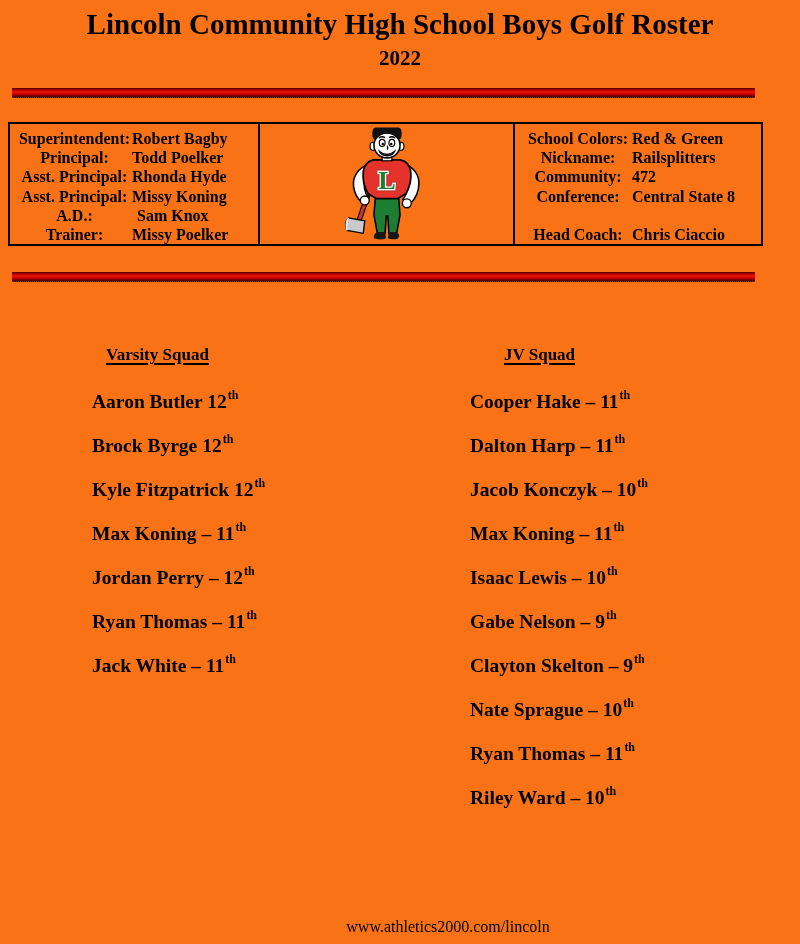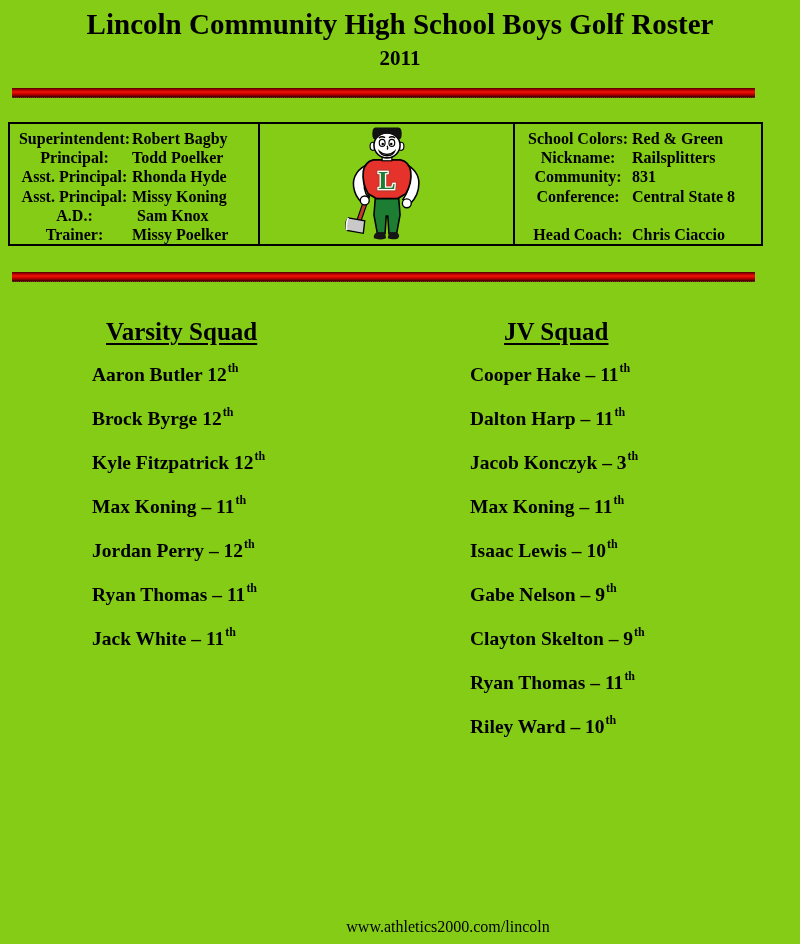--- a/index.html
+++ b/index.html
@@ -1,19 +1,19 @@
 <!DOCTYPE html>
 <html><head>
 <meta charset="utf-8">
 <style>
   html,body{margin:0;padding:0;background:#ffffff;}
   .page{
     position:relative;
     width:800px;height:944px;
-    background:#84cc16;
+    background:#f97316;
     font-family:"Liberation Serif","DejaVu Serif",serif;
     color:#000;
     overflow:hidden;
   }
   .page-title{
     position:absolute;top:8px;left:0;width:100%;
     text-align:center;
     font-size:29px;font-weight:bold;
     margin:0;
   }
@@ -42,41 +42,42 @@
   .staff-cell .info-row .info-label{width:115px;flex:0 0 115px;}
   .school-cell .info-row .info-label{width:108px;flex:0 0 108px;}
   .info-spacer{height:19px;}
   .value-knox{padding-left:5px;}
   .rosters{position:absolute;top:318px;left:0;width:100%;height:540px;}
   .squad-col{position:absolute;top:0;}
   .varsity-col{left:92px;width:300px;}
   .jv-col{left:470px;width:300px;}
   .squad-heading{
     height:44px;
-    font-size:25px;font-weight:bold;
+    font-size:17px;font-weight:bold;
     text-decoration:underline;
     text-decoration-thickness:2px;
     text-underline-offset:3px;
+    margin-top:27px;
   }
   .varsity-col .squad-heading{padding-left:14px;}
   .jv-col .squad-heading{padding-left:34px;}
   .player-row{height:44px;font-size:19.5px;font-weight:bold;white-space:nowrap;}
   .player-row sup{font-size:12px;position:relative;top:-1px;margin-left:1px;text-align:right;}
   .footer-url{
     position:absolute;top:918px;left:0;width:100%;
     text-align:center;font-size:16px;padding-left:48px;
   }
 </style>
 </head>
 <body>
 
 <div class="page">
 
   <h1 class="page-title">Lincoln Community High School Boys Golf Roster</h1>
-  <div class="page-year">2011</div>
+  <div class="page-year">2022</div>
 
   <div class="red-bar bar-top"></div>
 
   <div class="info-box">
 
     <div class="info-cell staff-cell">
       <div class="info-row">
         <span class="info-label">Superintendent:</span>
         <span class="info-value">Robert Bagby</span>
       </div>
@@ -154,21 +155,21 @@
       <div class="info-row">
         <span class="info-label">School Colors:</span>
         <span class="info-value">Red &amp; Green</span>
       </div>
       <div class="info-row">
         <span class="info-label">Nickname:</span>
         <span class="info-value">Railsplitters</span>
       </div>
       <div class="info-row">
         <span class="info-label">Community:</span>
-        <span class="info-value">831</span>
+        <span class="info-value">472</span>
       </div>
       <div class="info-row">
         <span class="info-label">Conference:</span>
         <span class="info-value">Central State 8</span>
       </div>
       <div class="info-spacer"></div>
       <div class="info-row">
         <span class="info-label">Head Coach:</span>
         <span class="info-value">Chris Ciaccio</span>
       </div>
@@ -187,25 +188,26 @@
       <div class="player-row"><span>Max Koning – 11</span><sup>th</sup></div>
       <div class="player-row"><span>Jordan Perry – 12</span><sup>th</sup></div>
       <div class="player-row"><span>Ryan Thomas – 11</span><sup>th</sup></div>
       <div class="player-row"><span>Jack White – 11</span><sup>th</sup></div>
     </div>
 
     <div class="squad-col jv-col">
       <div class="squad-heading">JV Squad</div>
       <div class="player-row"><span>Cooper Hake – 11</span><sup>th</sup></div>
       <div class="player-row"><span>Dalton Harp – 11</span><sup>th</sup></div>
-      <div class="player-row"><span>Jacob Konczyk – 3</span><sup>th</sup></div>
+      <div class="player-row"><span>Jacob Konczyk – 10</span><sup>th</sup></div>
       <div class="player-row"><span>Max Koning – 11</span><sup>th</sup></div>
       <div class="player-row"><span>Isaac Lewis – 10</span><sup>th</sup></div>
       <div class="player-row"><span>Gabe Nelson – 9</span><sup>th</sup></div>
       <div class="player-row"><span>Clayton Skelton – 9</span><sup>th</sup></div>
+      <div class="player-row"><span>Nate Sprague – 10</span><sup>th</sup></div>
       <div class="player-row"><span>Ryan Thomas – 11</span><sup>th</sup></div>
       <div class="player-row"><span>Riley Ward – 10</span><sup>th</sup></div>
     </div>
 
   </div>
 
   <div class="footer-url">www.athletics2000.com/lincoln</div>
 
 </div>
 

